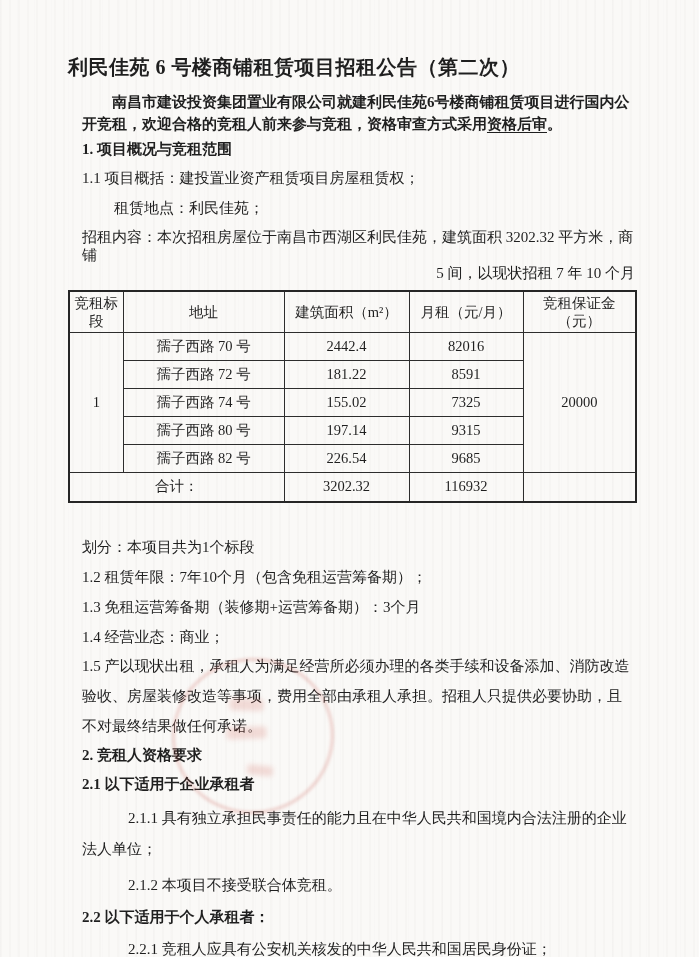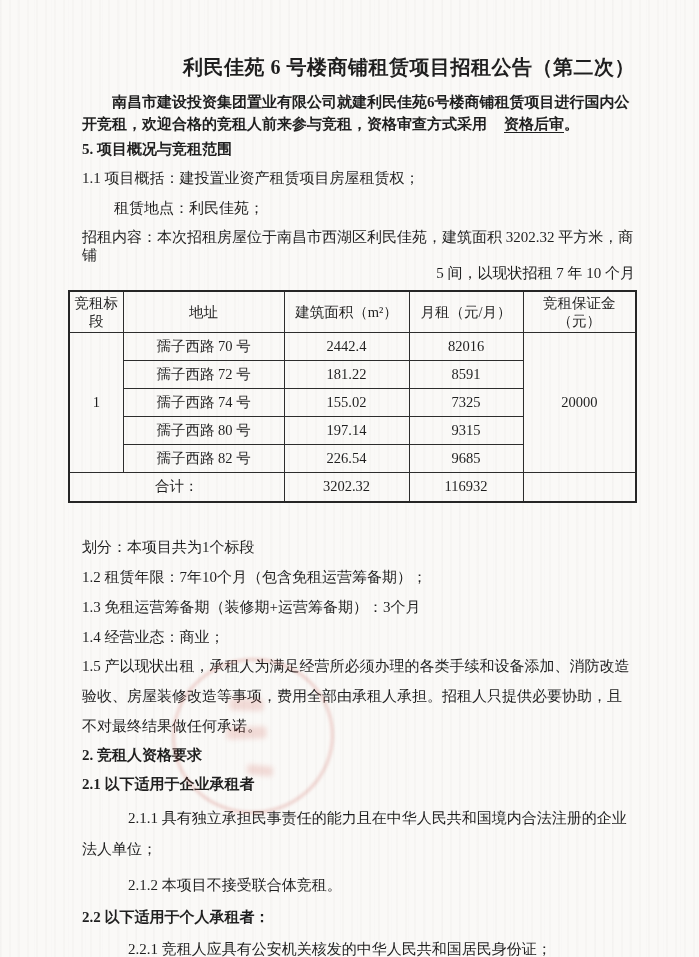--- a/index.html
+++ b/index.html
@@ -18,31 +18,31 @@
     background-image:
       repeating-linear-gradient(90deg, rgba(90,80,70,0.022) 0 2px, rgba(0,0,0,0) 2px 9px),
       repeating-linear-gradient(90deg, rgba(120,110,140,0.015) 0 1px, rgba(0,0,0,0) 1px 17px);
     overflow:hidden;
   }
   .doc-title{
     margin:0 0 10px;
     font-size:20px;
     font-weight:bold;
     line-height:28px;
-    text-align:right;
+    text-align:left;
     letter-spacing:0.5px;
   }
   p{font-size:15px;}
   .intro{
     margin:0 0 4px 14px;
     line-height:22px;
     font-weight:bold;
     text-indent:30px;
   }
-  .intro .u{text-decoration:underline;text-underline-offset:3px;padding-left:17px;}
+  .intro .u{text-decoration:underline;text-underline-offset:3px;}
   .h-section{
     margin:4px 0 9px 14px;
     font-size:15px;font-weight:bold;line-height:20px;
   }
   .line{margin:0 0 10px 14px;line-height:20px;}
   .line.tightA{margin-bottom:4px;}
   .line.sub2{margin-left:46px;}
   .wrapline{margin:0 0 0 14px;line-height:18px;}
   .wrapline.cont{margin-left:47px;margin-bottom:8px;text-align:right;}
   .para{
@@ -103,21 +103,21 @@
 </style>
 </head>
 <body>
 
 <div class="page">
 
   <h1 class="doc-title">利民佳苑 6 号楼商铺租赁项目招租公告（第二次）</h1>
 
   <p class="intro"><span>南昌市建设投资集团置业有限公司就建利民佳苑6号楼商铺租赁项目进行国内公开竞租，欢迎合格的竞租人前来参与竞租，资格审查方式采用</span><span class="u">资格后审</span><span>。</span></p>
 
-  <p class="h-section">5. 项目概况与竞租范围</p>
+  <p class="h-section">1. 项目概况与竞租范围</p>
 
   <p class="line">1.1 项目概括：建投置业资产租赁项目房屋租赁权；</p>
 
   <p class="line sub2">租赁地点：利民佳苑；</p>
 
   <p class="wrapline">招租内容：本次招租房屋位于南昌市西湖区利民佳苑，建筑面积 3202.32 平方米，商铺</p>
   <p class="wrapline cont">5 间，以现状招租 7 年 10 个月</p>
 
   <table class="bid">
     <colgroup>

